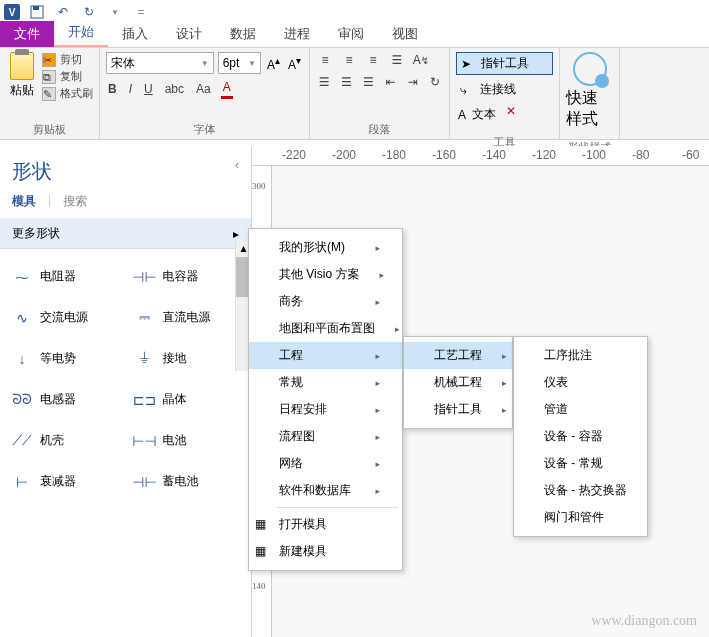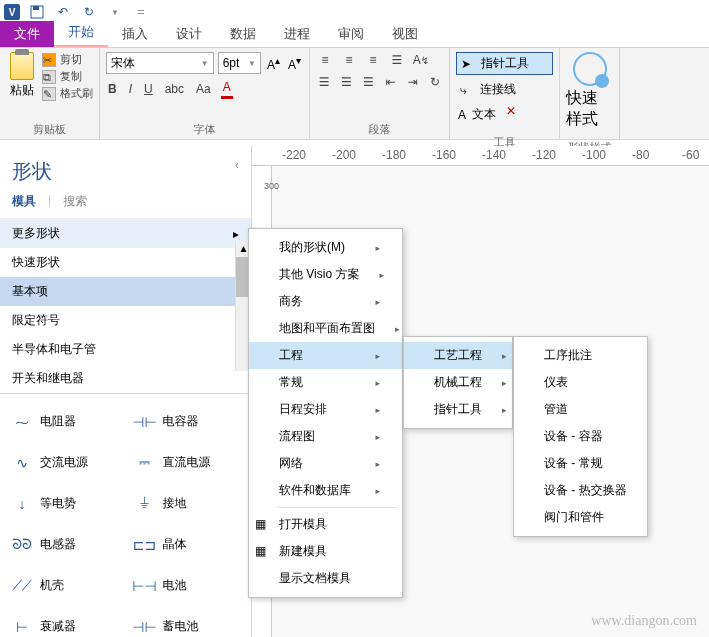--- a/index.html
+++ b/index.html
@@ -67,21 +67,21 @@
 .shape-item { display: flex; align-items: center; gap: 6px; padding: 4px 6px; font-size: 12px; cursor: pointer; }
 .shape-icon { width: 24px; height: 20px; display: flex; align-items: center; justify-content: center; color: #2b579a; font-size: 14px; }
 .scrollbar-v { position: absolute; right: 0; width: 16px; background: #f0f0f0; border-left: 1px solid #ddd; }
 .scrollbar-thumb { background: #c0c0c0; width: 100%; }
 
 
 .canvas { position: absolute; top: 146px; left: 252px; right: 0; bottom: 0; background: #f8f8f8; }
 .ruler-h { height: 20px; background: #fff; border-bottom: 1px solid #ccc; position: relative; font-size: 12px; color: #666; overflow: hidden; }
 .ruler-h span { position: absolute; top: 2px; }
 .ruler-v { position: absolute; left: 0; top: 20px; bottom: 0; width: 20px; background: #fff; border-right: 1px solid #ccc; font-size: 9px; color: #666; }
-.ruler-v span { position: absolute; left: 12px; transform: translateY(-50%); }
+.ruler-v span { position: absolute; left: 0; transform: translateY(-50%); font-family: Liberation Serif, serif; }
 
 
 .ctx-menu { position: absolute; background: #fff; border: 1px solid #c0c0c0; box-shadow: 2px 2px 6px rgba(0,0,0,0.2); padding: 5px 0; font-size: 12px; }
 .ctx-item { padding: 5px 22px 5px 30px; display: flex; justify-content: space-between; align-items: center; gap: 20px; cursor: pointer; position: relative; white-space: nowrap; }
 .ctx-item.hover { background: #cde6f7; }
 .ctx-item .arrow { color: #666; font-size: 9px; }
 .ctx-sep { height: 1px; background: #e0e0e0; margin: 3px 4px 3px 28px; }
 .ctx-icon { position: absolute; left: 6px; width: 16px; height: 16px; }
 
 .watermark { position: absolute; bottom: 8px; right: 12px; color: #bbb; font-size: 14px; font-family: serif; }
@@ -224,27 +224,20 @@
   <div class="shapes-tabs">
     <span class="active">模具</span>
     <span style="color:#ccc;">|</span>
     <span>搜索</span>
   </div>
   <div class="stencil-list" style="position:relative;">
     <div class="stencil-item hover">
       <span>更多形状</span>
       <span class="arrow">▸</span>
     </div>
-    <div id="stencil-rows">
-        <div class="stencil-item">快速形状</div>
-        <div class="stencil-item selected">基本项</div>
-        <div class="stencil-item">限定符号</div>
-        <div class="stencil-item">半导体和电子管</div>
-        <div class="stencil-item">开关和继电器</div>
-      </div>
     <div class="scrollbar-v" style="top:22px;height:130px;">
       <div style="height:16px;text-align:center;">▴</div>
       <div class="scrollbar-thumb" style="height:40px;"></div>
     </div>
   </div>
   <div class="shape-grid" id="shape-grid" style="position:relative;height:260px;">
       <div class="shape-item">
         <span class="shape-icon">⁓</span>
         <span>电阻器</span>
       </div>
@@ -363,23 +356,20 @@
     </div>
     <div class="ctx-sep"></div>
     <div class="ctx-item">
       <span class="ctx-icon">▦</span>
       <span>打开模具</span>
     </div>
     <div class="ctx-item">
       <span class="ctx-icon">▦</span>
       <span>新建模具</span>
     </div>
-    <div class="ctx-item">
-      <span>显示文档模具</span>
-    </div>
   </div>
 <div class="ctx-menu" id="menu2" style="left:403px;top:336px;width:110px;">
     <div class="ctx-item hover">
       <span>工艺工程</span>
       <span class="arrow">▸</span>
     </div>
     <div class="ctx-item">
       <span>机械工程</span>
       <span class="arrow">▸</span>
     </div>

